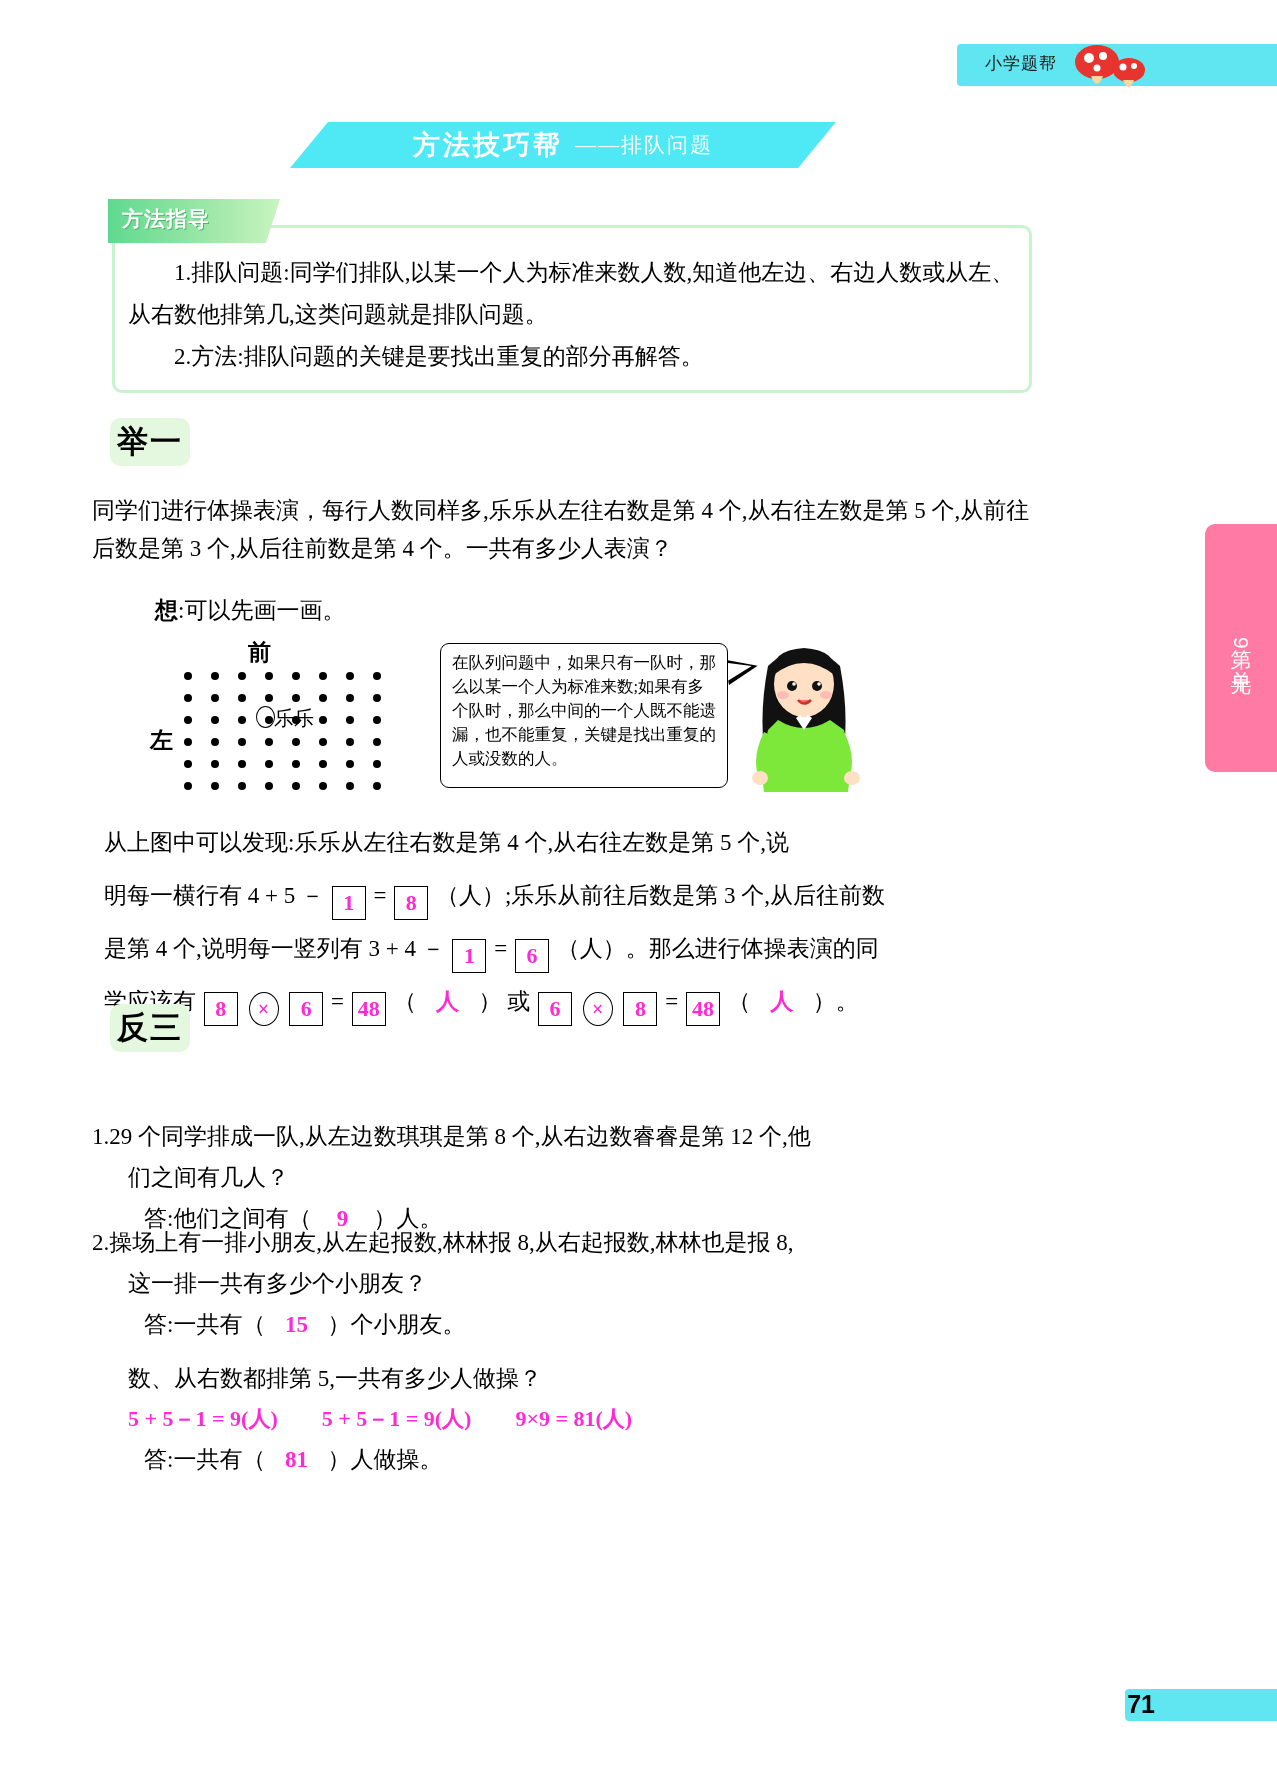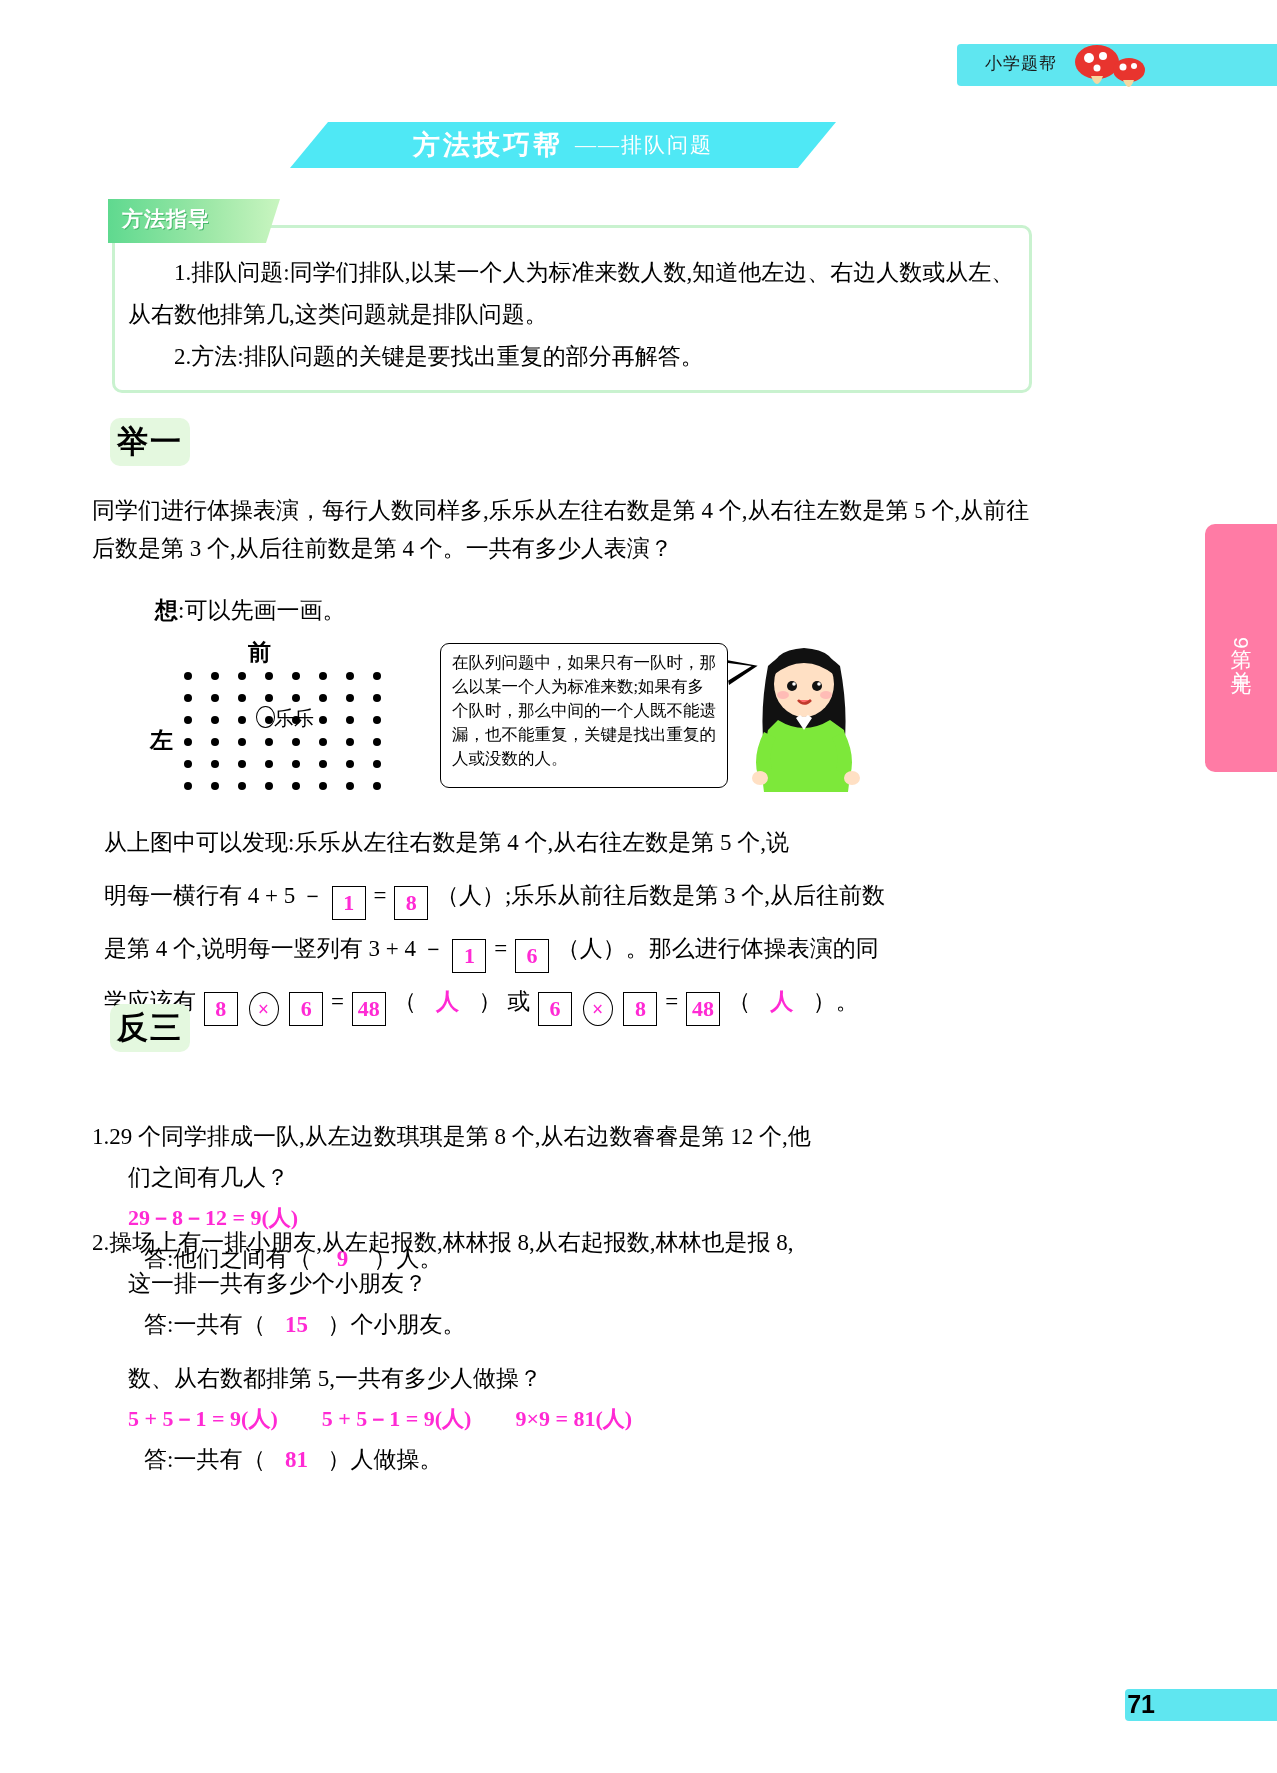--- a/index.html
+++ b/index.html
@@ -573,21 +573,20 @@
     <span class="abox">48</span>
     <span>（</span><span class="pinkblank">人</span><span>）。</span>
   </span>
 </div>
 
 <div class="chip chip-fan">反三</div>
 
 <div class="ex ex1">
   <span class="ex-body"><span class="ex-num">1.</span><span>29 个同学排成一队,从左边数琪琪是第 8 个,从右边数睿睿是第 12 个,他</span></span>
   <span class="ex-indent">们之间有几人？</span>
-  <span class="ex-work">29－8－12 = 9(人)</span>
   <span class="ex-ans"><span>答:他们之间有（</span><span class="pinkblank">9</span><span>）人。</span></span>
 </div>
 
 <div class="ex ex2">
   <span class="ex-body"><span class="ex-num">2.</span><span>操场上有一排小朋友,从左起报数,林林报 8,从右起报数,林林也是报 8,</span></span>
   <span class="ex-indent">这一排一共有多少个小朋友？</span>
   <span class="ex-ans"><span>答:一共有（</span><span class="pinkblank">15</span><span>）个小朋友。</span></span>
 </div>
 
 <div class="ex ex3">

